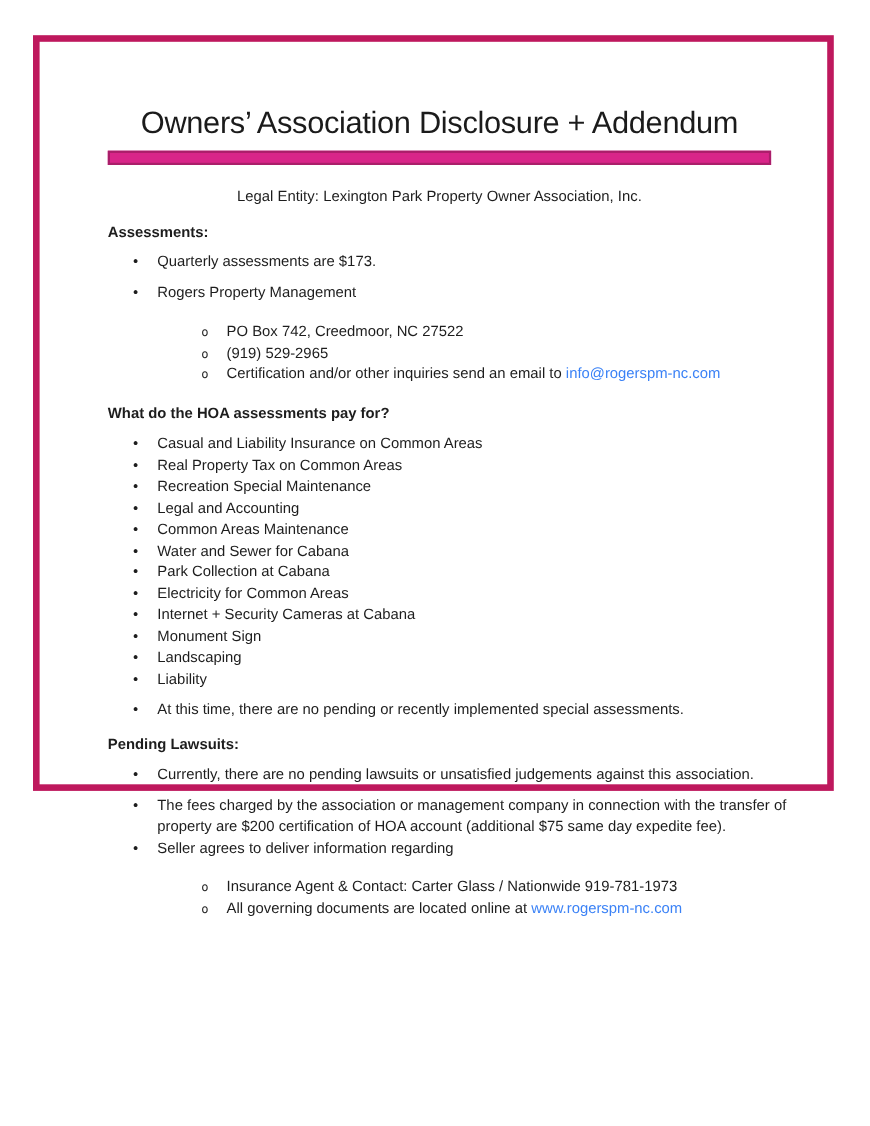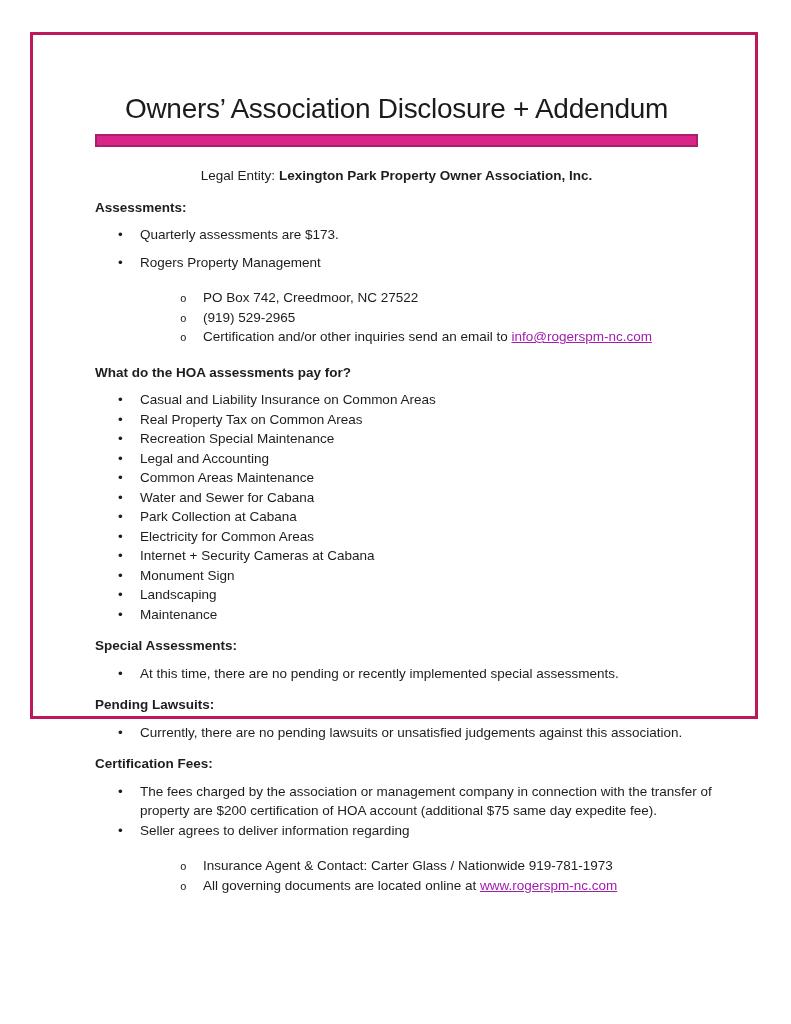--- a/index.html
+++ b/index.html
@@ -14,21 +14,21 @@
     font-family: "Liberation Sans", sans-serif;
     color: #1d1d1d;
   }
   .page-frame {
     position: absolute;
     left: 30px;
     top: 32px;
     width: 728px;
     height: 687px;
     box-sizing: border-box;
-    border: 3px solid #be185d;
+    border: 6px solid #be185d;
     padding: 57px 15px 0 62px;
     background: #ffffff;
   }
   .title-block {
     width: 603px;
   }
   .doc-title {
     font-size: 28px;
     line-height: 34px;
     font-weight: 400;
@@ -43,21 +43,21 @@
     background: #d92589;
     border: 2px solid #aa1e6a;
   }
   .legal-line {
     margin-top: 19px;
     text-align: center;
     font-size: 13.5px;
     line-height: 19.5px;
   }
   .legal-line .label { font-weight: 400; margin-right: 4px; }
-  .legal-line .name  { font-weight: 700; text-align: right; }
+  .legal-line .name  { font-weight: 400; text-align: right; }
 
   .heading {
     font-weight: 700;
     font-size: 13.5px;
     line-height: 19.5px;
     margin: 12px 0 0 0;
   }
   ul.l1 {
     list-style: none;
     margin: 8px 0 0 0;
@@ -87,22 +87,21 @@
   }
   ul.l2 > li::before {
     content: "o";
     position: absolute;
     left: -23px;
     top: 1px;
     font-family: "DejaVu Sans Mono", monospace;
     font-size: 11px;
   }
   a.link {
-    color: #a21caf;
-    text-decoration: underline;
+    color: #3b82f6;
     cursor: pointer;
   }
 </style>
 </head>
 <body>
 
 <div class="page-frame">
 
   <div class="title-block">
     <div class="doc-title">Owners’ Association Disclosure + Addendum</div>
@@ -136,34 +135,32 @@
     <li>Real Property Tax on Common Areas</li>
     <li>Recreation Special Maintenance</li>
     <li>Legal and Accounting</li>
     <li>Common Areas Maintenance</li>
     <li>Water and Sewer for Cabana</li>
     <li>Park Collection at Cabana</li>
     <li>Electricity for Common Areas</li>
     <li>Internet + Security Cameras at Cabana</li>
     <li>Monument Sign</li>
     <li>Landscaping</li>
-    <li>Maintenance</li>
+    <li>Liability</li>
   </ul>
 
-  <div class="heading">Special Assessments:</div>
   <ul class="l1">
     <li>At this time, there are no pending or recently implemented special assessments.</li>
   </ul>
 
   <div class="heading">Pending Lawsuits:</div>
   <ul class="l1">
     <li>Currently, there are no pending lawsuits or unsatisfied judgements against this association.</li>
   </ul>
 
-  <div class="heading">Certification Fees:</div>
   <ul class="l1">
     <li>The fees charged by the association or management company in connection with the transfer of property are $200 certification of HOA account (additional $75 same day expedite fee).</li>
     <li>
       <span>Seller agrees to deliver information regarding</span>
       <ul class="l2">
         <li>Insurance Agent &amp; Contact: Carter Glass / Nationwide 919-781-1973</li>
         <li>
           <span>All governing documents are located online at </span><a class="link">www.rogerspm-nc.com</a>
         </li>
       </ul>

